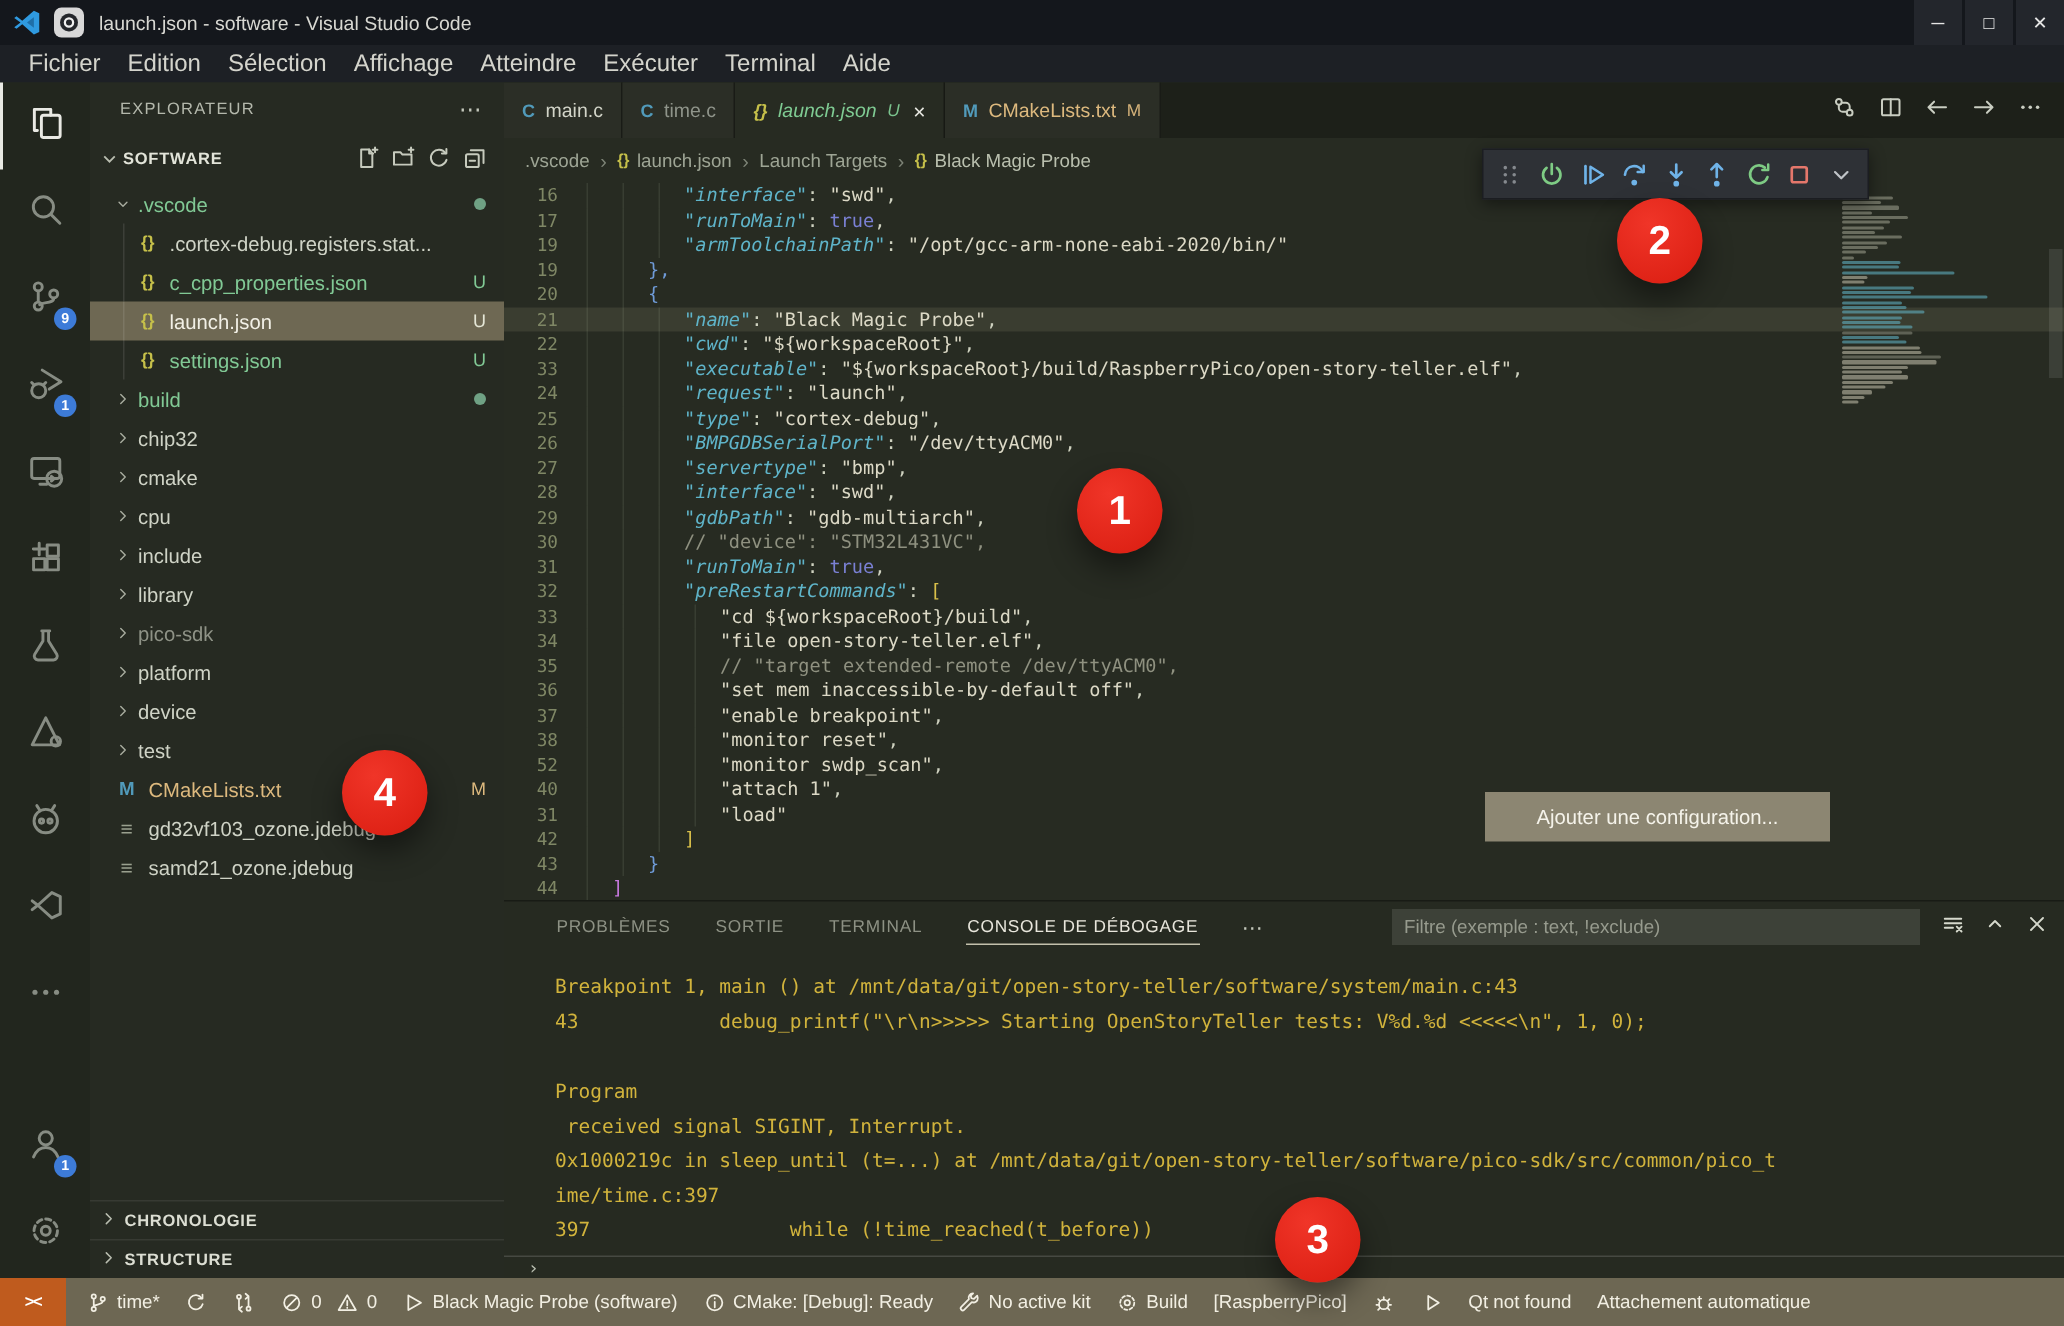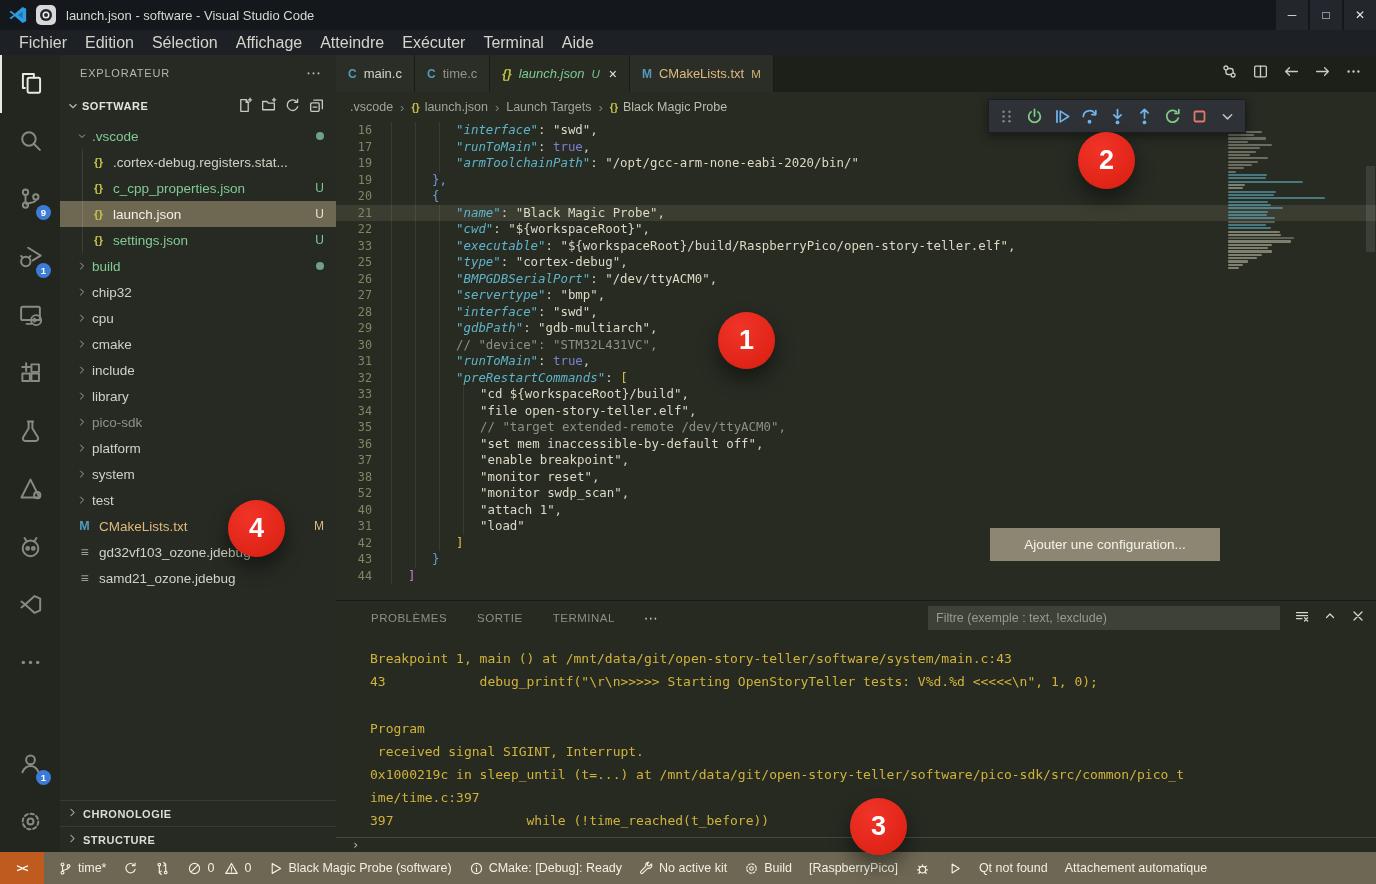--- a/index.html
+++ b/index.html
@@ -324,32 +324,32 @@
           <div class="tree-row top">
             <span class="chev"><svg viewBox="0 0 16 16" fill="none" stroke="currentColor" stroke-width="1.25" stroke-linecap="round" stroke-linejoin="round">
                 <path d="M6 4l4 4-4 4"></path>
               </svg></span>
             <span class="lbl">chip32</span>
           </div>
           <div class="tree-row top">
             <span class="chev"><svg viewBox="0 0 16 16" fill="none" stroke="currentColor" stroke-width="1.25" stroke-linecap="round" stroke-linejoin="round">
                 <path d="M6 4l4 4-4 4"></path>
               </svg></span>
+            <span class="lbl">cmake</span>
+          </div>
+          <div class="tree-row top">
+            <span class="chev"><svg viewBox="0 0 16 16" fill="none" stroke="currentColor" stroke-width="1.25" stroke-linecap="round" stroke-linejoin="round">
+                <path d="M6 4l4 4-4 4"></path>
+              </svg></span>
             <span class="lbl">cpu</span>
           </div>
           <div class="tree-row top">
             <span class="chev"><svg viewBox="0 0 16 16" fill="none" stroke="currentColor" stroke-width="1.25" stroke-linecap="round" stroke-linejoin="round">
                 <path d="M6 4l4 4-4 4"></path>
               </svg></span>
-            <span class="lbl">cmake</span>
-          </div>
-          <div class="tree-row top">
-            <span class="chev"><svg viewBox="0 0 16 16" fill="none" stroke="currentColor" stroke-width="1.25" stroke-linecap="round" stroke-linejoin="round">
-                <path d="M6 4l4 4-4 4"></path>
-              </svg></span>
             <span class="lbl">include</span>
           </div>
           <div class="tree-row top">
             <span class="chev"><svg viewBox="0 0 16 16" fill="none" stroke="currentColor" stroke-width="1.25" stroke-linecap="round" stroke-linejoin="round">
                 <path d="M6 4l4 4-4 4"></path>
               </svg></span>
             <span class="lbl">library</span>
           </div>
           <div class="tree-row top c-dim">
             <span class="chev"><svg viewBox="0 0 16 16" fill="none" stroke="currentColor" stroke-width="1.25" stroke-linecap="round" stroke-linejoin="round">
@@ -360,21 +360,21 @@
           <div class="tree-row top">
             <span class="chev"><svg viewBox="0 0 16 16" fill="none" stroke="currentColor" stroke-width="1.25" stroke-linecap="round" stroke-linejoin="round">
                 <path d="M6 4l4 4-4 4"></path>
               </svg></span>
             <span class="lbl">platform</span>
           </div>
           <div class="tree-row top">
             <span class="chev"><svg viewBox="0 0 16 16" fill="none" stroke="currentColor" stroke-width="1.25" stroke-linecap="round" stroke-linejoin="round">
                 <path d="M6 4l4 4-4 4"></path>
               </svg></span>
-            <span class="lbl">system</span>
+            <span class="lbl">device</span>
           </div>
           <div class="tree-row top">
             <span class="chev"><svg viewBox="0 0 16 16" fill="none" stroke="currentColor" stroke-width="1.25" stroke-linecap="round" stroke-linejoin="round">
                 <path d="M6 4l4 4-4 4"></path>
               </svg></span>
             <span class="lbl">test</span>
           </div>
           <div class="tree-row top c-orange">
             <span class="ficon cmake">M</span>
             <span class="lbl">CMakeLists.txt</span>
@@ -467,20 +467,21 @@
       <div class="code-area">
         <div id="code">
             <div class="crow"><span class="ln">16</span><span class="lt" style="padding-left: 72px;"><i class="g" style="left: 7px;"></i><i class="g" style="left: 31px;"></i><i class="g" style="left: 55px;"></i><span class="k">"interface"</span><span class="p">: </span><span class="s">"swd"</span><span class="p">,</span></span></div>
             <div class="crow"><span class="ln">17</span><span class="lt" style="padding-left: 72px;"><i class="g" style="left: 7px;"></i><i class="g" style="left: 31px;"></i><i class="g" style="left: 55px;"></i><span class="k">"runToMain"</span><span class="p">: </span><span class="b">true</span><span class="p">,</span></span></div>
             <div class="crow"><span class="ln">19</span><span class="lt" style="padding-left: 72px;"><i class="g" style="left: 7px;"></i><i class="g" style="left: 31px;"></i><i class="g" style="left: 55px;"></i><span class="k">"armToolchainPath"</span><span class="p">: </span><span class="s">"/opt/gcc-arm-none-eabi-2020/bin/"</span></span></div>
             <div class="crow"><span class="ln">19</span><span class="lt" style="padding-left: 48px;"><i class="g" style="left: 7px;"></i><i class="g" style="left: 31px;"></i><span class="brb">},</span></span></div>
             <div class="crow"><span class="ln">20</span><span class="lt" style="padding-left: 48px;"><i class="g" style="left: 7px;"></i><i class="g" style="left: 31px;"></i><span class="brb">{</span></span></div>
             <div class="crow cur"><span class="ln">21</span><span class="lt" style="padding-left: 72px;"><i class="g" style="left: 7px;"></i><i class="g" style="left: 31px;"></i><i class="g" style="left: 55px;"></i><span class="k">"name"</span><span class="p">: </span><span class="s">"Black Magic Probe"</span><span class="p">,</span></span></div>
             <div class="crow"><span class="ln">22</span><span class="lt" style="padding-left: 72px;"><i class="g" style="left: 7px;"></i><i class="g" style="left: 31px;"></i><i class="g" style="left: 55px;"></i><span class="k">"cwd"</span><span class="p">: </span><span class="s">"${workspaceRoot}"</span><span class="p">,</span></span></div>
             <div class="crow"><span class="ln">33</span><span class="lt" style="padding-left: 72px;"><i class="g" style="left: 7px;"></i><i class="g" style="left: 31px;"></i><i class="g" style="left: 55px;"></i><span class="k">"executable"</span><span class="p">: </span><span class="s">"${workspaceRoot}/build/RaspberryPico/open-story-teller.elf"</span><span class="p">,</span></span></div>
+            <div class="crow"><span class="ln">24</span><span class="lt" style="padding-left: 72px;"><i class="g" style="left: 7px;"></i><i class="g" style="left: 31px;"></i><i class="g" style="left: 55px;"></i><span class="k">"request"</span><span class="p">: </span><span class="s">"launch"</span><span class="p">,</span></span></div>
             <div class="crow"><span class="ln">25</span><span class="lt" style="padding-left: 72px;"><i class="g" style="left: 7px;"></i><i class="g" style="left: 31px;"></i><i class="g" style="left: 55px;"></i><span class="k">"type"</span><span class="p">: </span><span class="s">"cortex-debug"</span><span class="p">,</span></span></div>
             <div class="crow"><span class="ln">26</span><span class="lt" style="padding-left: 72px;"><i class="g" style="left: 7px;"></i><i class="g" style="left: 31px;"></i><i class="g" style="left: 55px;"></i><span class="k">"BMPGDBSerialPort"</span><span class="p">: </span><span class="s">"/dev/ttyACM0"</span><span class="p">,</span></span></div>
             <div class="crow"><span class="ln">27</span><span class="lt" style="padding-left: 72px;"><i class="g" style="left: 7px;"></i><i class="g" style="left: 31px;"></i><i class="g" style="left: 55px;"></i><span class="k">"servertype"</span><span class="p">: </span><span class="s">"bmp"</span><span class="p">,</span></span></div>
             <div class="crow"><span class="ln">28</span><span class="lt" style="padding-left: 72px;"><i class="g" style="left: 7px;"></i><i class="g" style="left: 31px;"></i><i class="g" style="left: 55px;"></i><span class="k">"interface"</span><span class="p">: </span><span class="s">"swd"</span><span class="p">,</span></span></div>
             <div class="crow"><span class="ln">29</span><span class="lt" style="padding-left: 72px;"><i class="g" style="left: 7px;"></i><i class="g" style="left: 31px;"></i><i class="g" style="left: 55px;"></i><span class="k">"gdbPath"</span><span class="p">: </span><span class="s">"gdb-multiarch"</span><span class="p">,</span></span></div>
             <div class="crow"><span class="ln">30</span><span class="lt" style="padding-left: 72px;"><i class="g" style="left: 7px;"></i><i class="g" style="left: 31px;"></i><i class="g" style="left: 55px;"></i><span class="c">// "device": "STM32L431VC",</span></span></div>
             <div class="crow"><span class="ln">31</span><span class="lt" style="padding-left: 72px;"><i class="g" style="left: 7px;"></i><i class="g" style="left: 31px;"></i><i class="g" style="left: 55px;"></i><span class="k">"runToMain"</span><span class="p">: </span><span class="b">true</span><span class="p">,</span></span></div>
             <div class="crow"><span class="ln">32</span><span class="lt" style="padding-left: 72px;"><i class="g" style="left: 7px;"></i><i class="g" style="left: 31px;"></i><i class="g" style="left: 55px;"></i><span class="k">"preRestartCommands"</span><span class="p">: </span><span class="bry">[</span></span></div>
             <div class="crow"><span class="ln">33</span><span class="lt" style="padding-left: 96px;"><i class="g" style="left: 7px;"></i><i class="g" style="left: 31px;"></i><i class="g" style="left: 55px;"></i><i class="g" style="left: 79px;"></i><span class="s">"cd ${workspaceRoot}/build"</span><span class="p">,</span></span></div>
             <div class="crow"><span class="ln">34</span><span class="lt" style="padding-left: 96px;"><i class="g" style="left: 7px;"></i><i class="g" style="left: 31px;"></i><i class="g" style="left: 55px;"></i><i class="g" style="left: 79px;"></i><span class="s">"file open-story-teller.elf"</span><span class="p">,</span></span></div>
@@ -602,20 +603,21 @@
               <path d="M4.5 6.5L8 10l3.5-3.5"></path>
             </svg>
           </div>
         </div>
 
       <div class="panel">
         <div class="panel-bar" id="panel-bar">
             <span class="ptab">PROBLÈMES</span>
             <span class="ptab">SORTIE</span>
             <span class="ptab">TERMINAL</span>
+            <span class="ptab active">CONSOLE DE DÉBOGAGE</span>
             <span class="ptab-more">⋯</span>
             <input class="pfilter" placeholder="Filtre (exemple : text, !exclude)" style="">
             <span class="panel-icons">
               <span><svg viewBox="0 0 16 16" fill="none" stroke="currentColor" stroke-width="1.25" stroke-linecap="round" stroke-linejoin="round">
                   <path d="M2.5 4.5h11M2.5 7.5h11M2.5 10.5h5.5"></path>
                   <path d="M10.5 9.8l3.2 3.2M13.7 9.8l-3.2 3.2"></path>
                 </svg></span>
               <span><svg viewBox="0 0 16 16" fill="none" stroke="currentColor" stroke-width="1.25" stroke-linecap="round" stroke-linejoin="round">
                   <path d="M4.5 9.5L8 6l3.5 3.5"></path>
                 </svg></span>

